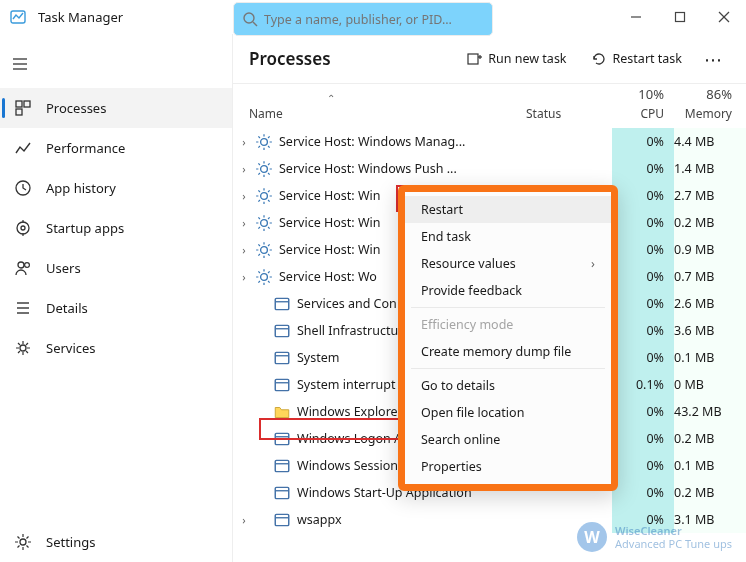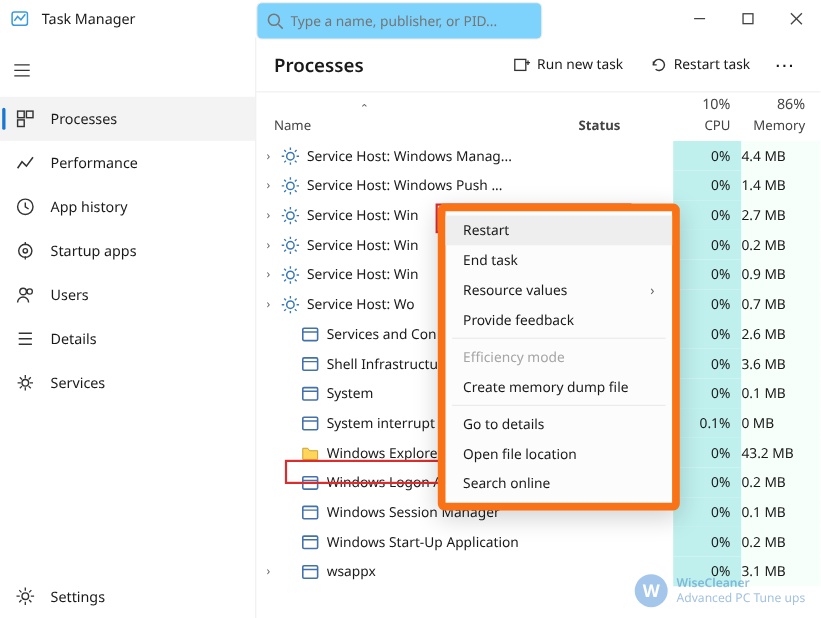--- a/index.html
+++ b/index.html
@@ -30,21 +30,21 @@
   .toolbar { height:50px; display:flex; align-items:center; padding: 0 16px; gap:8px; border-bottom:1px solid #eee; }
   .toolbar h1 { font-size: 17px; font-weight:600; }
   .tool-spacer { flex:1; }
   .tool-btn { display:flex; align-items:center; gap:6px; padding:4px 8px; font-size:12.5px; border-radius:4px; }
   .tool-btn .ticon { width:16px; height:16px; color:#333; }
   .more { font-size:18px; letter-spacing:2px; padding:2px 6px; }
 
   .colhead { height:44px; display:flex; align-items:flex-end; padding: 0 0 6px 16px; font-size:12px; color:#444; }
   .ch-name { flex:1; position:relative; }
   .sortcaret { position:absolute; top:-14px; left:78px; font-size:10px; color:#666; }
-  .ch-status { width:86px;font-weight:bold; }
+  .ch-status { width:86px; }
   .ch-cpu { width:62px; text-align:right; padding-right:10px; }
   .ch-mem { width:72px; text-align:center; padding-right:14px; }
   .usage { font-size:13px; font-weight:400; display:block; margin-bottom:2px; }
   .ch-cpu, .ch-mem { display:flex; flex-direction:column; align-items:flex-end; }
 
   .rows { flex:1; overflow:hidden; }
   .prow { height:27px; display:flex; align-items:center; padding-left:0; }
   .twist { width:22px; text-align:center; color:#666; font-size:11px; }
   .twist.blank { color:transparent; }
   .picon { width:18px; height:18px; margin-right:6px; display:flex; align-items:center; justify-content:center; }
@@ -459,20 +459,23 @@
     <div class="sep"></div>
     <div class="mi">
       <span>Go to details</span>
     </div>
     <div class="mi">
       <span>Open file location</span>
     </div>
     <div class="mi">
       <span>Search online</span>
     </div>
+    <div class="mi">
+      <span>Properties</span>
+    </div>
   </div>
 
 <div class="hlbox hl-row"></div>
 <div class="hlbox hl-ctx"></div>
 
 <div class="wm">
   <div class="circle">W</div>
   <div class="t">
     <div style="font-weight:600">WiseCleaner</div>
     <div>Advanced PC Tune ups</div>

